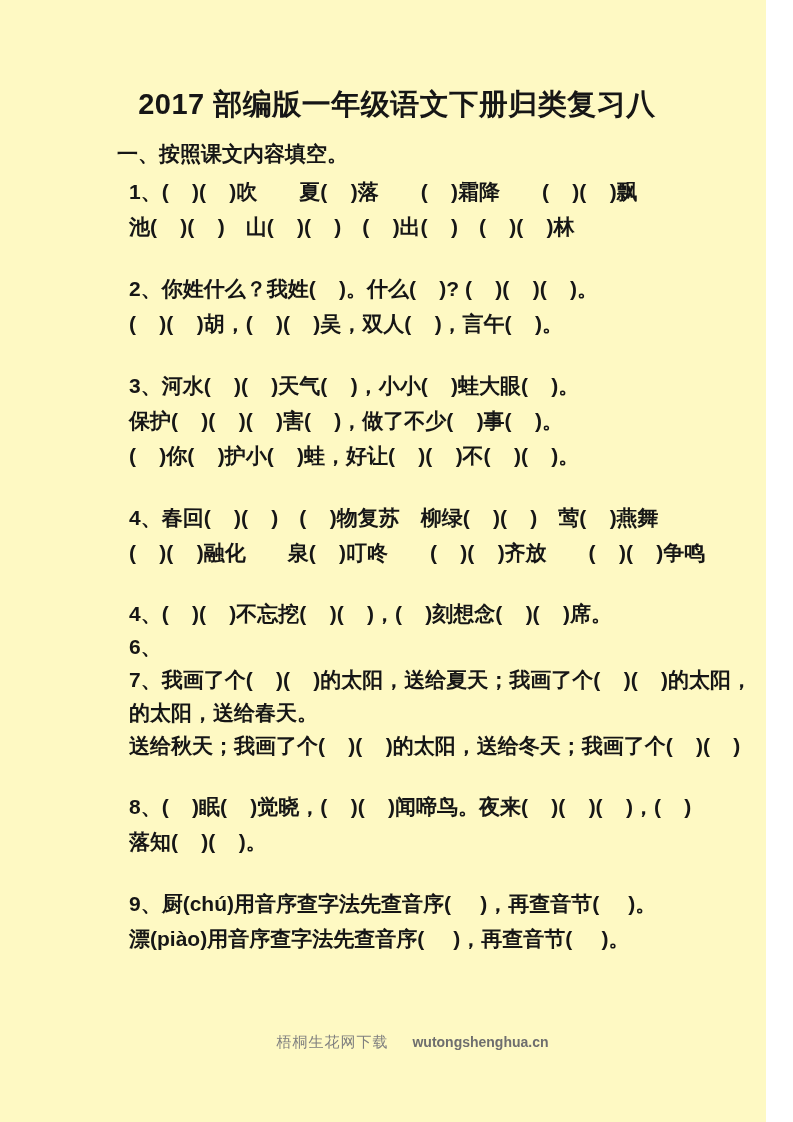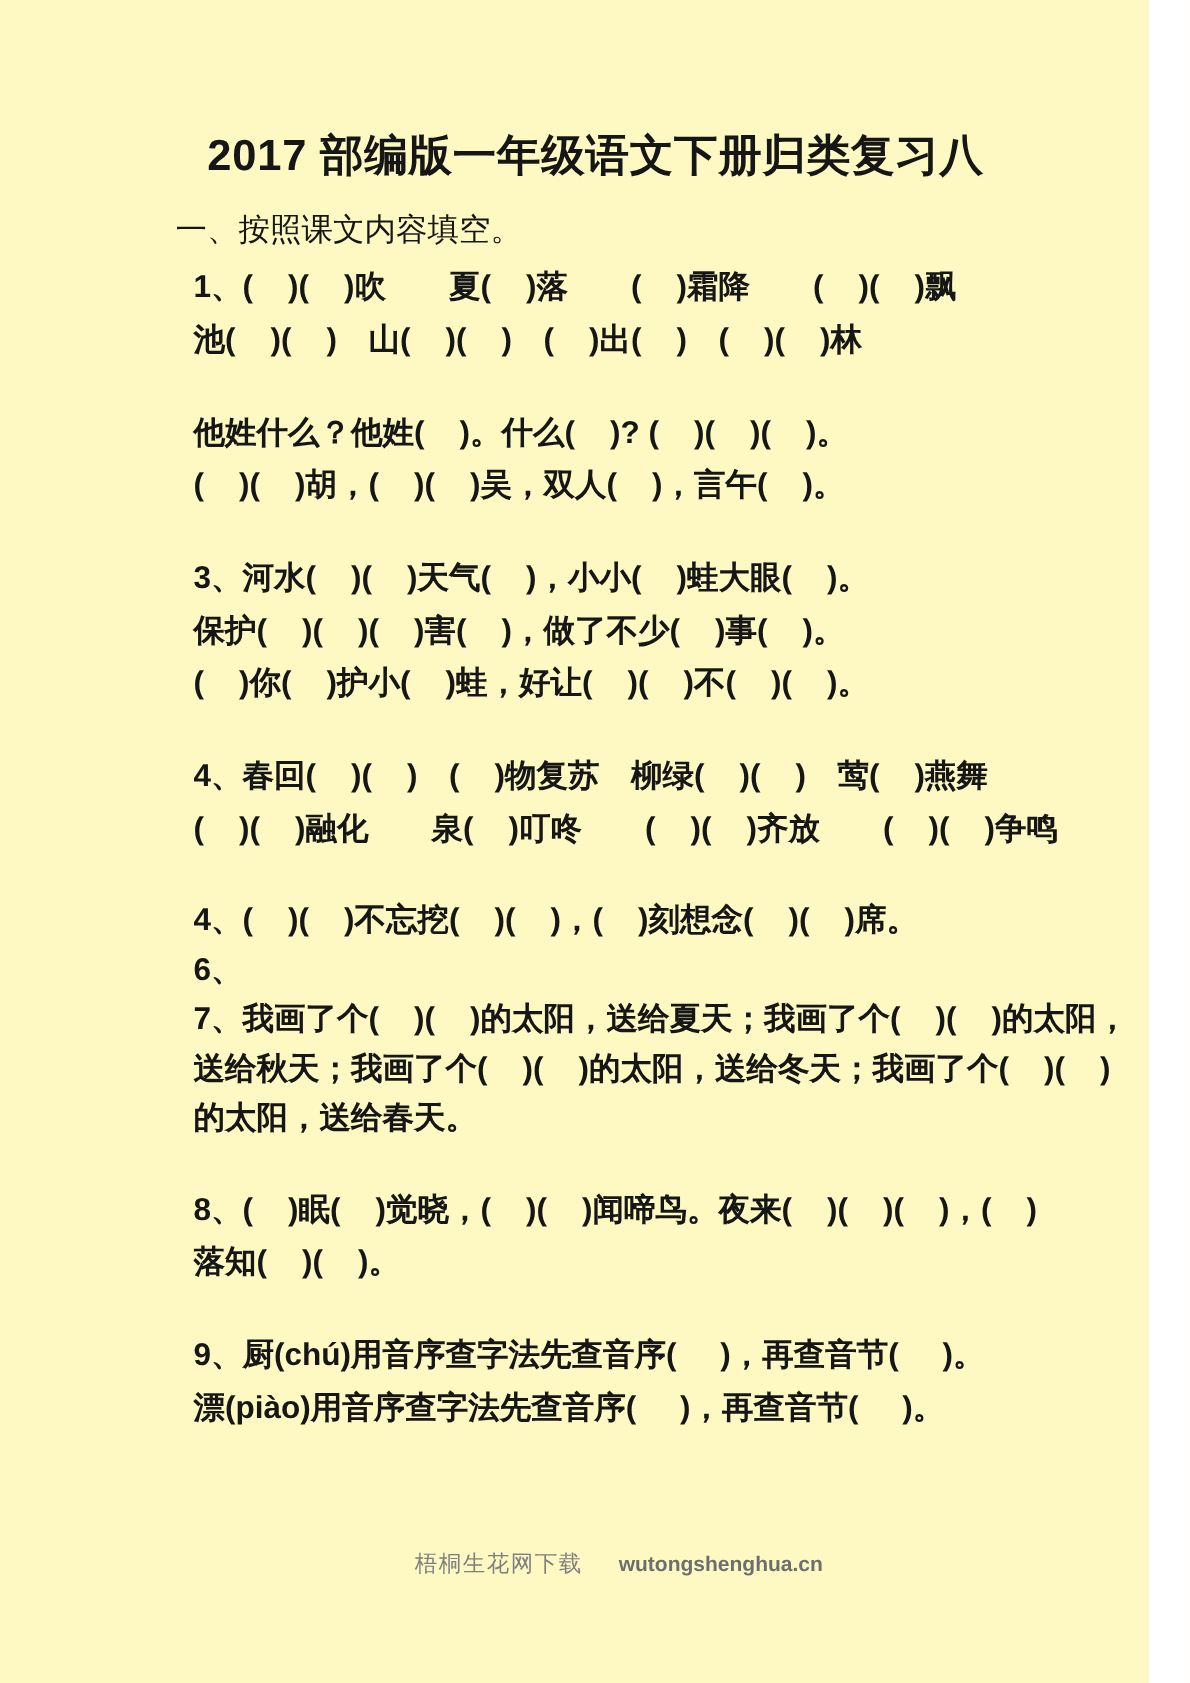--- a/index.html
+++ b/index.html
@@ -23,21 +23,21 @@
     font-size: 29px;
     line-height: 40px;
     font-weight: 700;
     text-align: center;
     white-space: nowrap;
     letter-spacing: 0.5px;
   }
   .heading {
     font-size: 21px;
     line-height: 31px;
-    font-weight: 400;
+    font-weight: 700;
     margin-bottom: 5px;
     white-space: pre;
   }
   .qblock {
     margin: 0 0 27px 12px;
     font-size: 21px;
     font-weight: 700;
   }
   .qblock .qline {
     line-height: 35px;
@@ -77,41 +77,41 @@
     <h1 class="title">2017 部编版一年级语文下册归类复习八</h1>
 
     <div class="heading">一、按照课文内容填空。</div>
 
     <div class="qblock">
       <div class="qline">1、(    )(    )吹　　夏(    )落　　(    )霜降　　(    )(    )飘</div>
       <div class="qline">池(    )(    )　山(    )(    )　(    )出(    )　(    )(    )林</div>
     </div>
 
     <div class="qblock">
-      <div class="qline">他姓什么？他姓(    )。什么(    )? (    )(    )(    )。</div>
+      <div class="qline">2、你姓什么？我姓(    )。什么(    )? (    )(    )(    )。</div>
       <div class="qline">(    )(    )胡，(    )(    )吴，双人(    )，言午(    )。</div>
     </div>
 
     <div class="qblock">
       <div class="qline">3、河水(    )(    )天气(    )，小小(    )蛙大眼(    )。</div>
       <div class="qline">保护(    )(    )(    )害(    )，做了不少(    )事(    )。</div>
       <div class="qline">(    )你(    )护小(    )蛙，好让(    )(    )不(    )(    )。</div>
     </div>
 
     <div class="qblock">
       <div class="qline">4、春回(    )(    )　(    )物复苏　柳绿(    )(    )　莺(    )燕舞</div>
       <div class="qline">(    )(    )融化　　泉(    )叮咚　　(    )(    )齐放　　(    )(    )争鸣</div>
     </div>
 
     <div class="qblock qblock-tight">
       <div class="qline">4、(    )(    )不忘挖(    )(    )，(    )刻想念(    )(    )席。</div>
       <div class="qline">6、</div>
       <div class="qline">7、我画了个(    )(    )的太阳，送给夏天；我画了个(    )(    )的太阳，</div>
+      <div class="qline">的太阳，送给春天。</div>
       <div class="qline">送给秋天；我画了个(    )(    )的太阳，送给冬天；我画了个(    )(    )</div>
-      <div class="qline">的太阳，送给春天。</div>
     </div>
 
     <div class="qblock qblock-8">
       <div class="qline">8、(    )眠(    )觉晓，(    )(    )闻啼鸟。夜来(    )(    )(    )，(    )</div>
       <div class="qline">落知(    )(    )。</div>
     </div>
 
     <div class="qblock">
       <div class="qline">9、厨(chú)用音序查字法先查音序(     )，再查音节(     )。</div>
       <div class="qline">漂(piào)用音序查字法先查音序(     )，再查音节(     )。</div>

